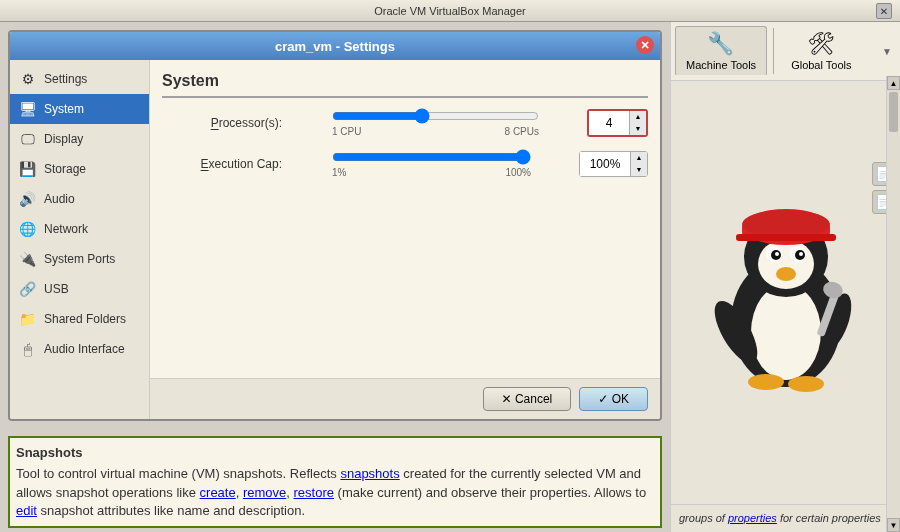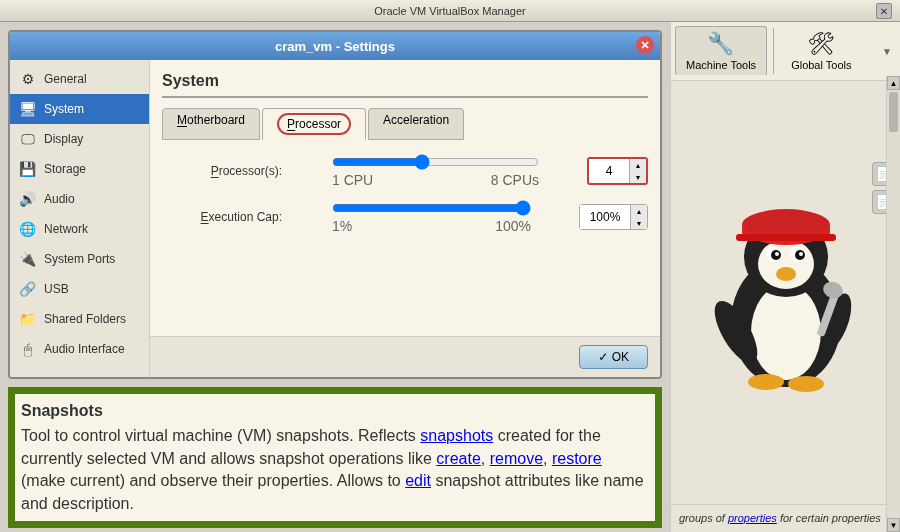--- a/index.html
+++ b/index.html
@@ -194,21 +194,21 @@
 
     
     .slider-container {
       flex: 1;
       display: flex;
       flex-direction: column;
     }
     .slider-labels {
       display: flex;
       justify-content: space-between;
-      font-size: 14px;
+      font-size: 10px;
       color: #666;
     }
 
     
     .spinbox {
       display: flex;
       border: 2px solid #c04040;
       border-radius: 3px;
       margin-left: 8px;
     }
@@ -409,21 +409,21 @@
       <div class="dialog-title-bar">
         <span>cram_vm - Settings</span>
         <div class="dialog-title-close">✕</div>
       </div>
 
       <div class="dialog-body">
 
         <div class="sidebar">
           <div class="sidebar-item">
             <div class="sidebar-icon">⚙</div>
-            <span>General</span>
+            <span>Settings</span>
           </div>
           <div class="sidebar-item active">
             <div class="sidebar-icon">🖥</div>
             <span>System</span>
           </div>
           <div class="sidebar-item">
             <div class="sidebar-icon">🖵</div>
             <span>Display</span>
           </div>
           <div class="sidebar-item">
@@ -453,33 +453,20 @@
           <div class="sidebar-item">
             <div class="sidebar-icon">🖱</div>
             <span>Audio Interface</span>
           </div>
         </div>
 
         <div style="display:flex; flex-direction:column; flex:1; overflow:hidden;">
           <div class="content-area">
             <div class="section-title">System</div>
 
-            <div class="tabs">
-              <div class="tab">
-                <span class="tab-underline">M</span><span>otherboard</span>
-              </div>
-              <div class="tab active">
-                <span class="tab-processor-wrap">
-                  <span class="tab-underline">P</span><span>rocessor</span>
-                </span>
-              </div>
-              <div class="tab">
-                <span>Acceleration</span>
-              </div>
-            </div>
 
             <div class="form-row">
               <div class="form-label">
                 <span class="underline">P</span>rocessor(s):
               </div>
               <div class="slider-container">
                 <input type="range" min="1" max="8" value="4" style="width: 100%; margin-bottom: 2px; background: linear-gradient(to right, rgb(96, 144, 208) 0%, rgb(96, 144, 208) 43%, rgb(208, 112, 112) 43%, rgb(208, 112, 112) 100%);">
                 <div class="slider-labels">
                   <span>1 CPU</span>
                   <span>8 CPUs</span>
@@ -510,27 +497,28 @@
                 <div class="spinbox-buttons">
                   <button class="spinbox-btn">▲</button>
                   <button class="spinbox-btn">▼</button>
                 </div>
               </div>
             </div>
 
           </div>
 
           <div class="dialog-footer">
+            <button class="btn">✕ Cancel</button>
             <button class="btn btn-ok">✓ OK</button>
           </div>
         </div>
       </div>
     </div>
 
-    <div style="margin: 0 8px 4px 8px; background: #f8f4e8; border: 7px solid #4d7c0f; padding: 6px; font-size: 16px; line-height: 1.4; color: #333; flex-shrink:0;">
+    <div style="margin: 7px 8px 4px 8px; background: #f8f4e8; border: 2px solid #4d7c0f; padding: 6px; font-size: 13px; line-height: 1.4; color: #333; flex-shrink:0;">
       <div style="font-weight: bold; margin-bottom: 3px;">Snapshots</div>
       <div>
         Tool to control virtual machine (VM) snapshots. Reflects <a href="#">snapshots</a> created for the currently selected VM and allows snapshot operations like <a href="#">create</a>, <a href="#">remove</a>, <a href="#">restore</a> (make current) and observe their properties. Allows to <a href="#">edit</a> snapshot attributes like name and description.
       </div>
     </div>
   </div>
 
   <div class="right-panel" style="position:relative;">
 
     <div class="right-toolbar">

